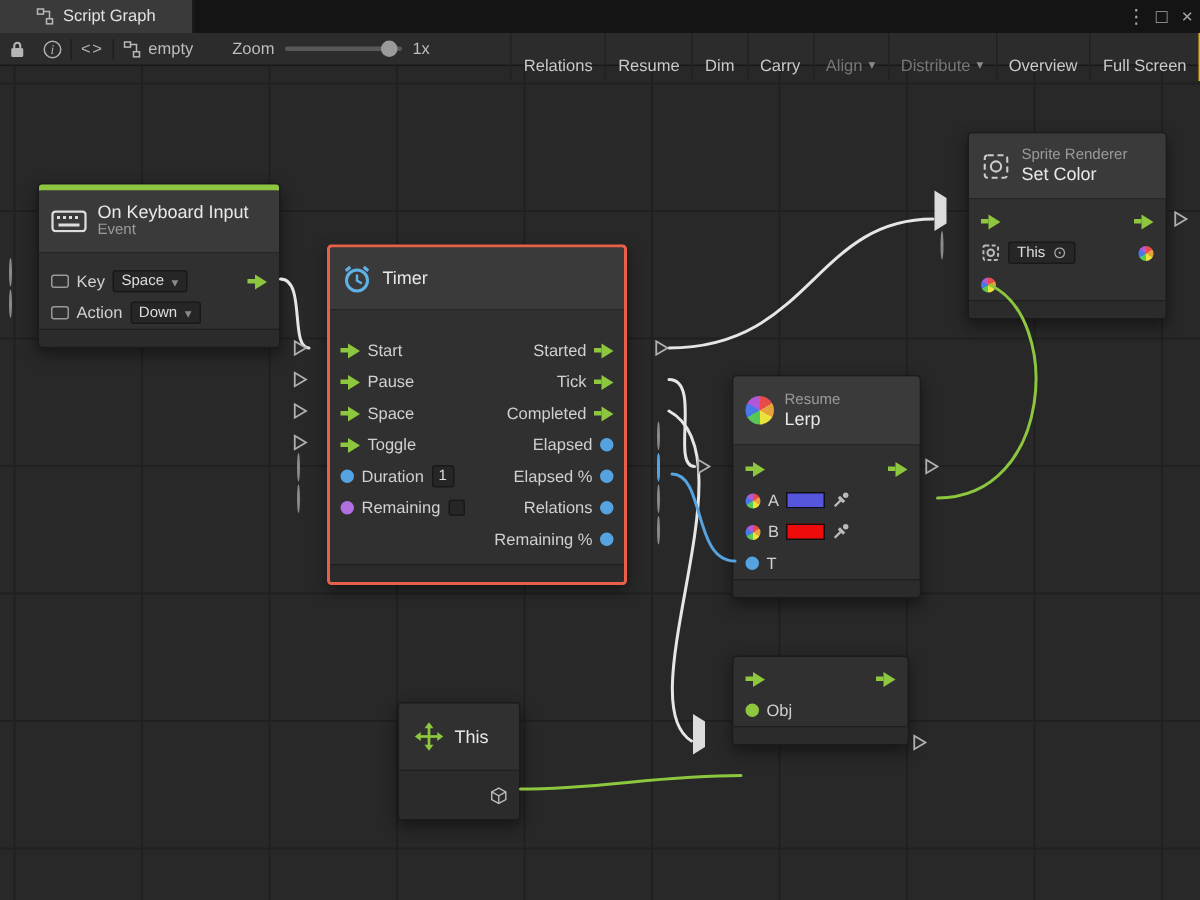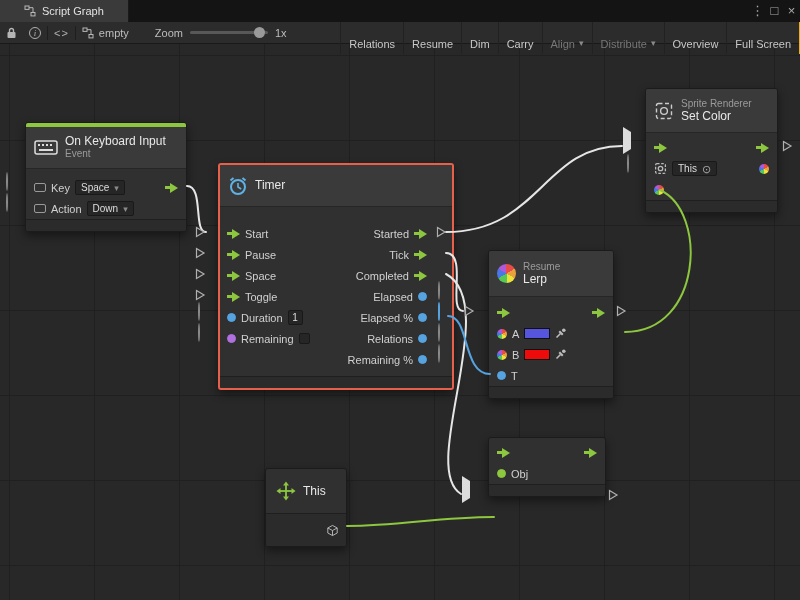--- a/index.html
+++ b/index.html
@@ -61,21 +61,21 @@
   .minikey { width:12px; height:9px; border:1px solid #9a9a9a; border-radius:2px; flex:0 0 12px; }
   .thisbox { display:flex; align-items:center; gap:5px; background:#262626; border:1px solid #191919; border-radius:2px; padding:1px 5px; font-size:10px; color:#ddd; }
   .target { color:#a8a8a8; font-size:11px; line-height:10px; }
   .evtstrip { height:4px; background:#8dc73f; border-radius:2px 2px 0 0; }
 
   
   .xport { position:absolute; z-index:4; line-height:0; }
   .trif { width:0; height:0; border:5px solid transparent; border-right:0; border-left:8px solid #dcdcdc; }
 
   
-  .timer-body { display:flex; justify-content:space-between; padding:16px 25px 6px 7px; }
+  .timer-body { display:flex; justify-content:space-between; padding:16px 7px 6px 7px; }
   .tcol { display:flex; flex-direction:column; }
   .trow { height:21px; display:flex; align-items:center; gap:5px; font-size:11px; color:#d0d0d0; }
   .trow.r { justify-content:flex-end; }
 
   .thisnode-body { height:44px; display:flex; align-items:center; gap:7px; padding:0 10px; }
   .thisnode-foot { height:33px; background:#2b2b2b; border-top:1px solid #1f1f1f; display:flex; align-items:center; justify-content:flex-end; padding:0 7px; border-radius:0 0 2px 2px; }
 </style>
 </head>
 <body>
 
@@ -201,21 +201,21 @@
         <span>Action</span>
         <span class="dd">
           <span>Down</span>
             <span class="caret">▾</span>
         </span>
       </div>
     </div>
     <div class="nfoot"></div>
   </div>
 
-  <div class="node selected" style="left: 218px; top: 119px; width: 236px; border-color: rgb(232, 96, 74);">
+  <div class="node selected" style="left: 218px; top: 119px; width: 200px; border-color: rgb(232, 96, 74);">
     <div class="nhead" style="height:42px">
       <svg width="20" height="20" viewBox="0 0 20 20">
         <circle cx="10" cy="11" r="7" fill="none" stroke="#5fb2e6" stroke-width="2"></circle>
         <path d="M10 7 L10 11 L13.2 13" fill="none" stroke="#5fb2e6" stroke-width="1.6"></path>
         <path d="M2.5 4.5 L5.5 2 M17.5 4.5 L14.5 2" stroke="#5fb2e6" stroke-width="2"></path>
       </svg>
       <div class="ntitle">Timer</div>
     </div>
     <div class="timer-body">
       <div class="tcol">

